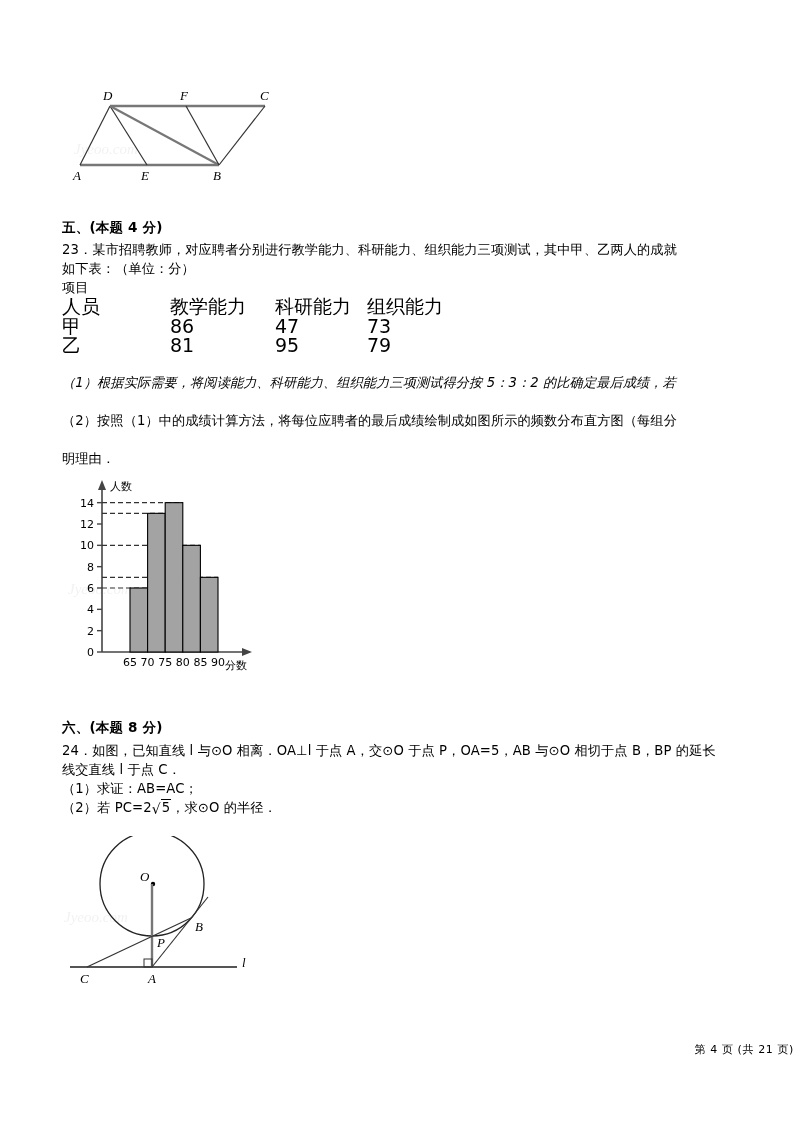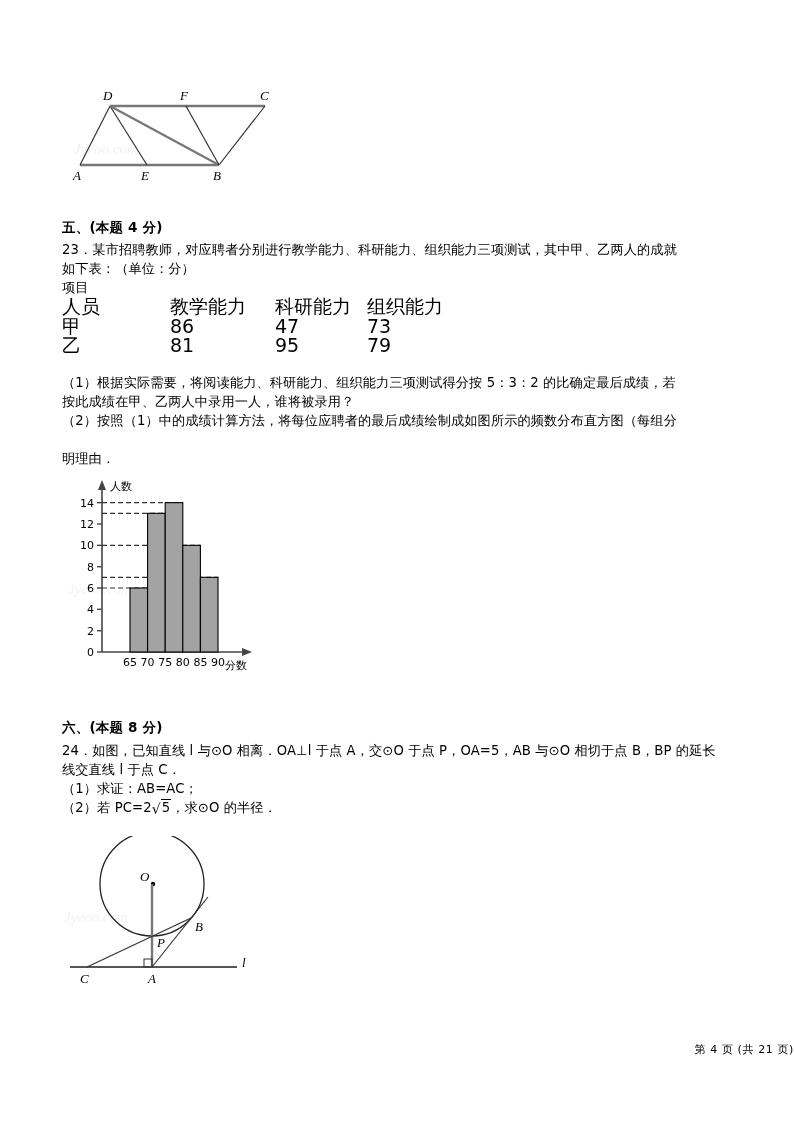--- a/index.html
+++ b/index.html
@@ -106,22 +106,21 @@
       <div class="c3">73</div>
     </div>
     <div class="row">
       <div class="c0">乙</div>
       <div class="c1">81</div>
       <div class="c2">95</div>
       <div class="c3">79</div>
     </div>
   </div>
 
-  <div class="ptext" style="left:62px; top:373px;">（1）根据实际需要，将阅读能力、科研能力、组织能力三项测试得分按 5：3：2 的比确定最后成绩，若</div>
-  <div class="ptext" style="left:62px; top:392px;">按此成绩在甲、乙两人中录用一人，谁将被录用？</div>
+  <div class="ptext" style="left:62px; top:373px;font-style:italic;">（1）根据实际需要，将阅读能力、科研能力、组织能力三项测试得分按 5：3：2 的比确定最后成绩，若</div>
   <div class="ptext" style="left:62px; top:411px;">（2）按照（1）中的成绩计算方法，将每位应聘者的最后成绩绘制成如图所示的频数分布直方图（每组分</div>
   <div class="ptext" style="left:62px; top:449px;">明理由．</div>
 
   <div class="fig-hist">
     <svg width="210" height="200" viewBox="0 0 210 200">
       <text class="wm" x="10" y="120">Jyeoo.com</text>
       <g id="hist-axes">
 
         <line x1="44" y1="14" x2="44" y2="178" stroke="#444" stroke-width="1.6"></line>
         <polygon points="44,6 40,16 48,16" fill="#444"></polygon>

